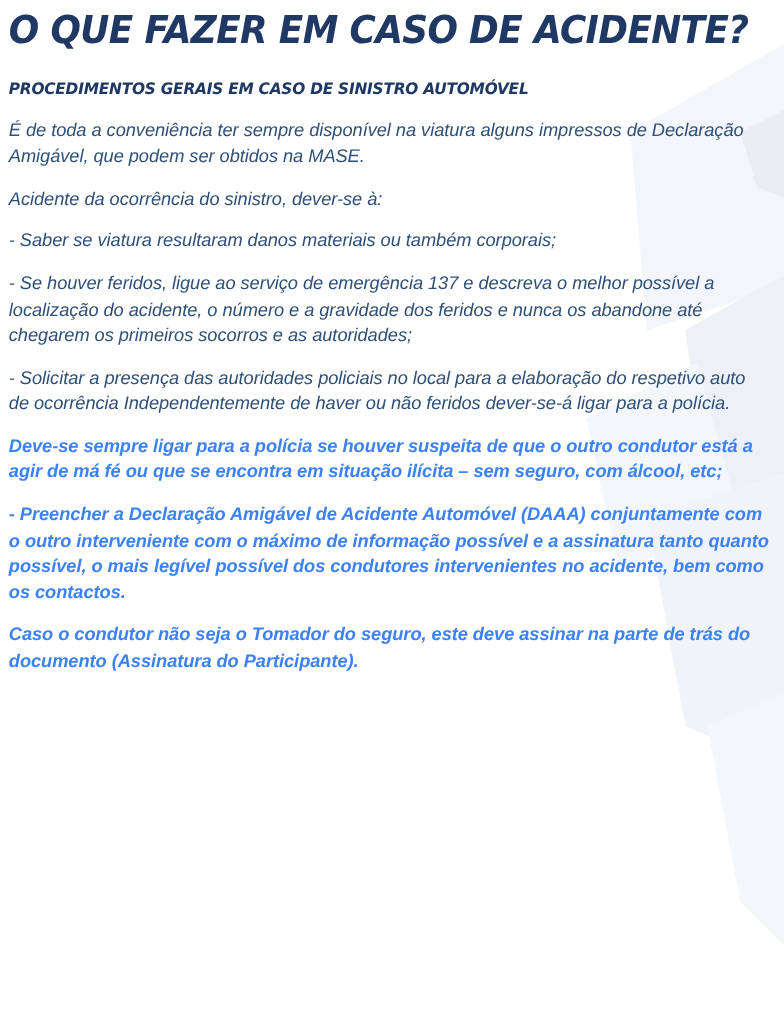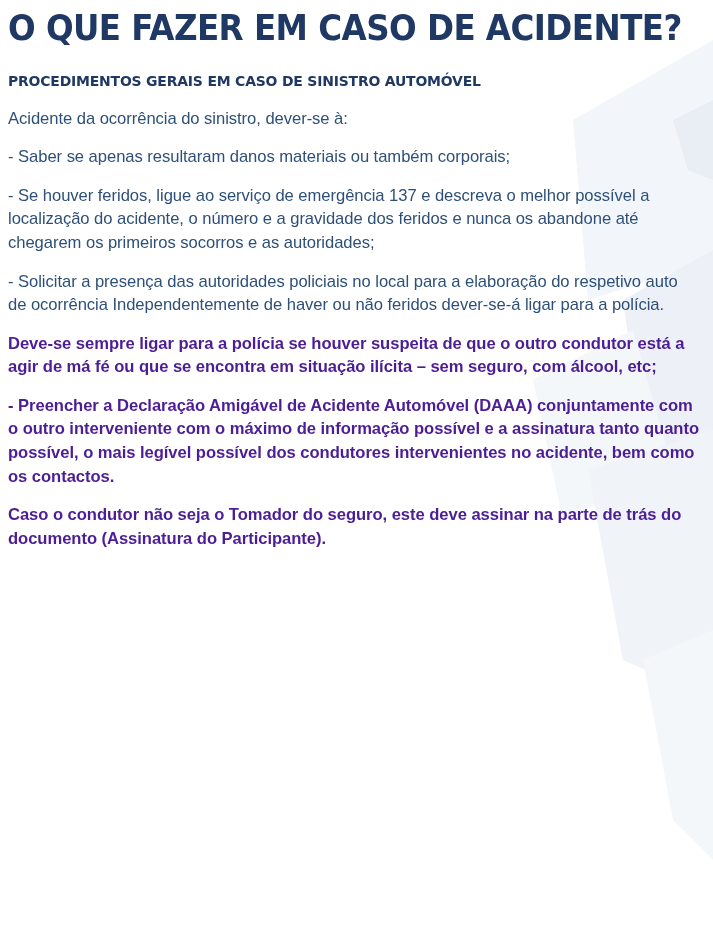--- a/index.html
+++ b/index.html
@@ -13,20 +13,21 @@
     font-family: "Liberation Sans", sans-serif;
     overflow: hidden;
   }
   .page {
     position: relative;
     width: 713px;
     height: 933px;
     box-sizing: border-box;
     padding: 10px 14px 0 8px;
     overflow: hidden;
+    font-style: italic;
   }
   
   .bg-shapes {
     position: absolute;
     top: 0;
     right: 0;
     width: 340px;
     height: 933px;
     pointer-events: none;
     z-index: 0;
@@ -61,21 +62,21 @@
   p.para {
     font-family: "Liberation Sans", sans-serif;
     font-size: 16.6px;
     line-height: 1.42;
     color: #2E5078;
     margin: 0 0 15px 0;
     letter-spacing: -0.05px;
   }
   p.para.bold {
     font-weight: bold;
-    color: #4c1d95;
+    color: #3b82f6;
   }
   p.para:last-child {
     margin-bottom: 1px;
   }
 </style>
 </head>
 <body>
 
 <div class="page">
 
@@ -87,22 +88,23 @@
     <polygon points="270,660 340,630 340,860 300,820" fill="#F4F7FA"></polygon>
     <polygon points="300,120 340,100 340,180 315,170" fill="#E9EEF5"></polygon>
   </svg>
 
   <div class="content">
 
     <h1 class="doc-title">O QUE FAZER EM CASO DE ACIDENTE?</h1>
 
     <h2 class="section-head">PROCEDIMENTOS GERAIS EM CASO DE SINISTRO AUTOMÓVEL</h2>
 
+    <p class="para">É de toda a conveniência ter sempre disponível na viatura alguns impressos de Declaração Amigável, que podem ser obtidos na MASE.</p>
     <p class="para">Acidente da ocorrência do sinistro, dever-se à:</p>
-    <p class="para">- Saber se apenas resultaram danos materiais ou também corporais;</p>
+    <p class="para">- Saber se viatura resultaram danos materiais ou também corporais;</p>
     <p class="para">- Se houver feridos, ligue ao serviço de emergência 137 e descreva o melhor possível a localização do acidente, o número e a gravidade dos feridos e nunca os abandone até chegarem os primeiros socorros e as autoridades;</p>
     <p class="para">- Solicitar a presença das autoridades policiais no local para a elaboração do respetivo auto de ocorrência Independentemente de haver ou não feridos dever-se-á ligar para a polícia.</p>
     <p class="para bold">Deve-se sempre ligar para a polícia se houver suspeita de que o outro condutor está a agir de má fé ou que se encontra em situação ilícita – sem seguro, com álcool, etc;</p>
     <p class="para bold">- Preencher a Declaração Amigável de Acidente Automóvel (DAAA) conjuntamente com o outro interveniente com o máximo de informação possível e a assinatura tanto quanto possível, o mais legível possível dos condutores intervenientes no acidente, bem como os contactos.</p>
     <p class="para bold">Caso o condutor não seja o Tomador do seguro, este deve assinar na parte de trás do documento (Assinatura do Participante).</p>
 
   </div>
 </div>
 
 </body></html>

